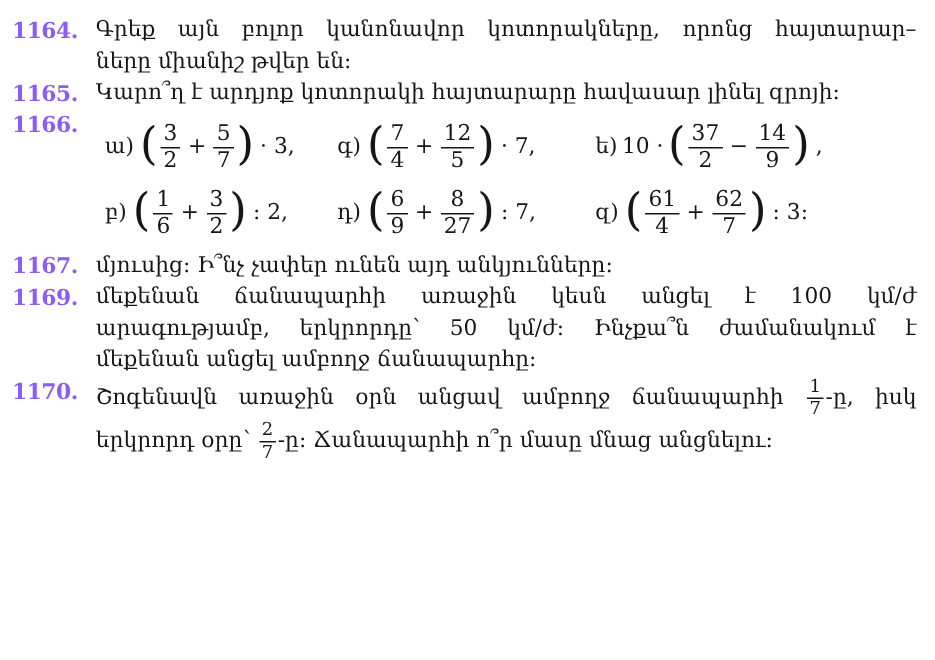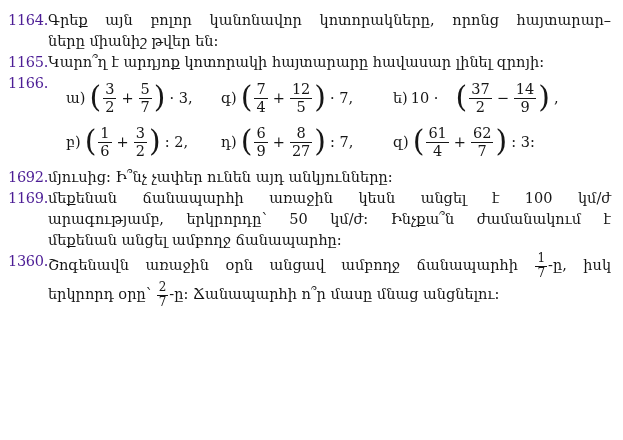--- a/index.html
+++ b/index.html
@@ -16,45 +16,45 @@
     font-size: 14.5px;
   }
   .page {
     padding: 10px 12px 0 8px;
     box-sizing: border-box;
     width: 623px;
   }
   .problem { display: flex; align-items: flex-start; }
   .num {
     flex: 0 0 37px;
-    font-weight: 400;
+    font-weight: 700;
     line-height: 21px;
-    color: #4c1d95;
+    color: #8b5cf6;
     letter-spacing: -0.3px;
   }
   .body { flex: 1; min-width: 0; }
-  .line { line-height: 21px; }
+  .line { line-height: 21px; margin-left: 12px; }
   .line.just { text-align: justify; text-align-last: justify; }
   .line.tall { line-height: 29px; }
 
   
   .grid {
     display: grid;
     grid-template-columns: 155px 172px 1fr;
     padding-left: 18px;
     margin: 3px 0 3px 0;
   }
   .expr {
     display: flex;
     align-items: center;
     height: 44px;
     white-space: nowrap;
   }
   .exlabel { margin-right: 3px; }
-  .prefix { margin-right: 16px; }
+  .prefix { margin-right: 2px; }
   .suffix { margin-left: 3px; }
   .op { margin: 0 4px; }
   .paren {
     font-size: 30px;
     line-height: 1;
     font-weight: 400;
     padding: 0 1px;
     transform: translateY(-1px);
   }
 
@@ -184,34 +184,34 @@
                 <span class="fnum">62</span>
                 <span class="fden">7</span>
               </span>
               <span class="paren">)</span>
               <span class="suffix">: 3:</span>
             </div>
           </div>
         </div>
       </div>
       <div class="problem">
-        <div class="num">1692.</div>
+        <div class="num">1167.</div>
         <div class="body">
           <div class="line">մյուսից: Ի՞նչ չափեր ունեն այդ անկյունները:</div>
         </div>
       </div>
       <div class="problem">
         <div class="num">1169.</div>
         <div class="body">
           <div class="line just">մեքենան ճանապարհի առաջին կեսն անցել է 100 կմ/ժ</div>
           <div class="line just">արագությամբ, երկրորդը՝ 50 կմ/ժ: Ինչքա՞ն ժամանակում է</div>
           <div class="line">մեքենան անցել ամբողջ ճանապարհը:</div>
         </div>
       </div>
       <div class="problem">
-        <div class="num">1360.</div>
+        <div class="num">1170.</div>
         <div class="body">
           <div class="line just tall">Շոգենավն առաջին օրն անցավ ամբողջ ճանապարհի <span class="frac inline"><span class="fnum">1</span><span class="fden">7</span></span>-ը, իսկ</div>
           <div class="line tall">երկրորդ օրը՝ <span class="frac inline"><span class="fnum">2</span><span class="fden">7</span></span>-ը: Ճանապարհի ո՞ր մասը մնաց անցնելու:</div>
         </div>
       </div>
     </div>
 </div>
 
 </body></html>

